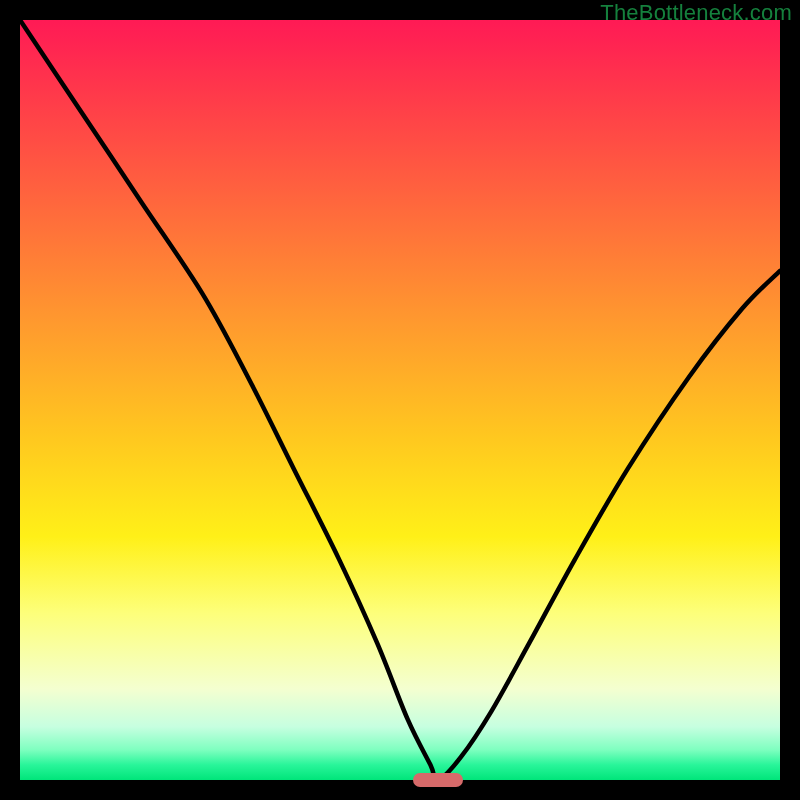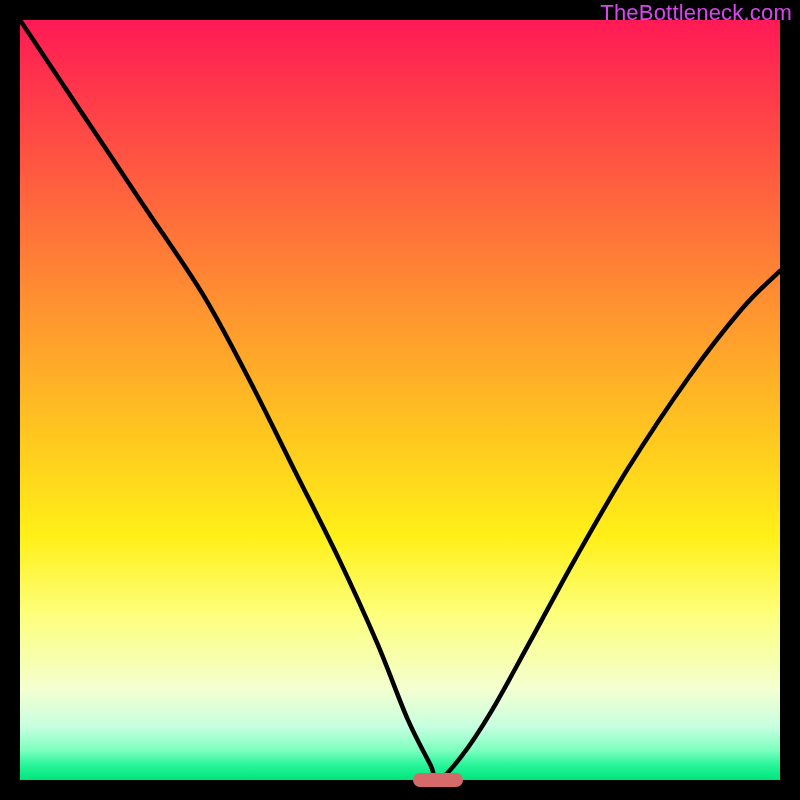--- a/index.html
+++ b/index.html
@@ -51,21 +51,21 @@
     background: #d66a6a;
     border-radius: 7px;
     transform: translate(-50%, -50%);
   }
   .watermark {
     position: absolute;
     top: 0px;
     right: 8px;
     font-family: Arial, Helvetica, sans-serif;
     font-size: 22px;
-    color: #d946ef;
+    color: #15803d;
     letter-spacing: 0.2px;
     user-select: none;
   }
 </style>
 </head>
 <body>
 
 <div class="frame">
   <div class="plot">
 

